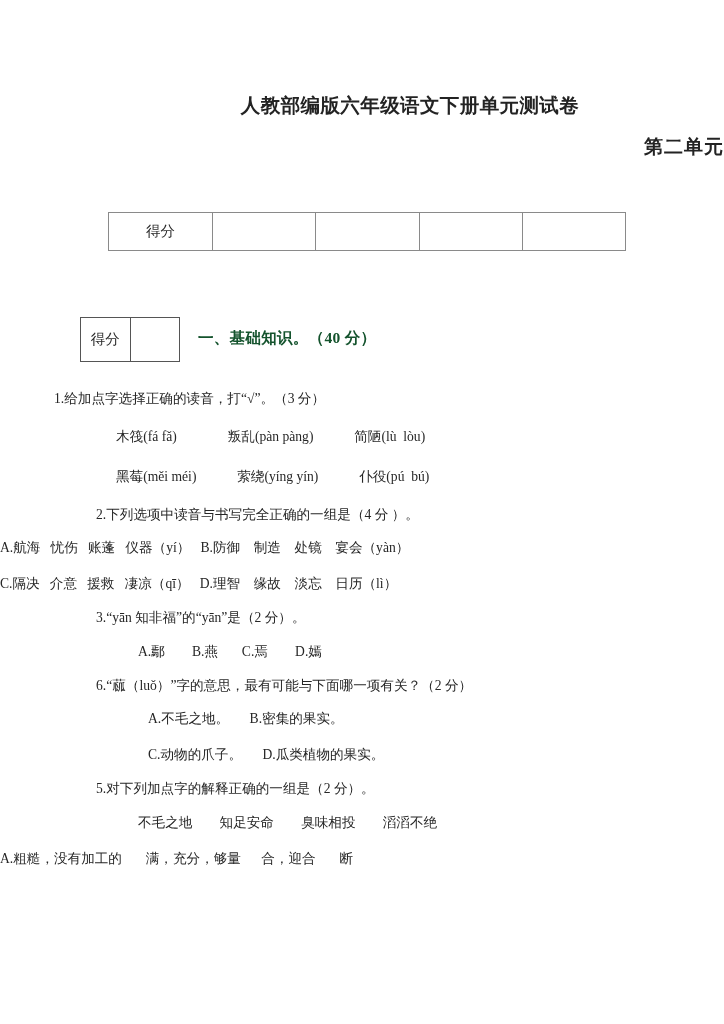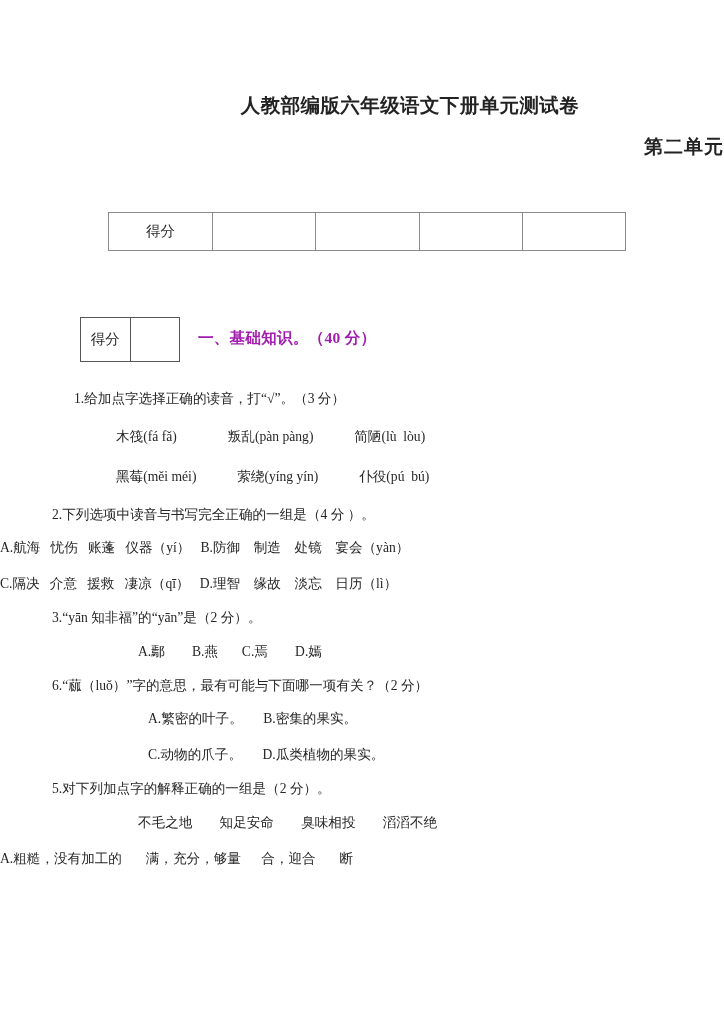--- a/index.html
+++ b/index.html
@@ -101,40 +101,40 @@
     font-size: 14.5px;
     color: #2a2a2a;
   }
   .defen-box .cell + .cell { border-left: none; }
   .section-title {
     position: absolute;
     left: 118px;
     top: 11px;
     font-size: 15.5px;
     font-weight: 700;
-    color: #a21caf;
+    color: #14532d;
     letter-spacing: 0.3px;
   }
 
   
   .qbody {
     position: absolute;
     top: 392px;
     left: 0;
     width: 724px;
   }
   .q {
     font-size: 13.6px;
     color: #262626;
     line-height: 1;
   }
   .q-stem {
-    padding-left: 74px;
-  }
-  .q-stem.indent-sm { padding-left: 52px; }
+    padding-left: 54px;
+  }
+  .q-stem.indent-sm { padding-left: 96px; }
   .opt-row {
     font-size: 13.6px;
     color: #262626;
     white-space: pre;
   }
   .opt-row.deep   { padding-left: 138px; }
   .opt-row.deeper { padding-left: 148px; }
   .pinyin-row {
     padding-left: 116px;
     font-size: 13.6px;
@@ -198,21 +198,21 @@
     <div class="gap-18"></div>
 
     <div class="q q-stem indent-sm">3.“yān 知非福”的“yān”是（2 分）。</div>
     <div class="gap-18"></div>
     <div class="opt-row deep">A.鄢        B.燕       C.焉        D.嫣</div>
 
     <div class="gap-18"></div>
 
     <div class="q q-stem indent-sm">6.“蓏（luǒ）”字的意思，最有可能与下面哪一项有关？（2 分）</div>
     <div class="gap-18"></div>
-    <div class="opt-row deeper">A.繁密的叶子。      B.密集的果实。</div>
+    <div class="opt-row deeper">A.不毛之地。      B.密集的果实。</div>
     <div class="gap-18"></div>
     <div class="opt-row deeper">C.动物的爪子。      D.瓜类植物的果实。</div>
 
     <div class="gap-18"></div>
 
     <div class="q q-stem indent-sm">5.对下列加点字的解释正确的一组是（2 分）。</div>
     <div class="gap-18"></div>
     <div class="opt-row deep">不毛之地        知足安命        臭味相投        滔滔不绝</div>
     <div class="gap-18"></div>
     <div class="opt-row">A.粗糙，没有加工的       满，充分，够量      合，迎合       断</div>

